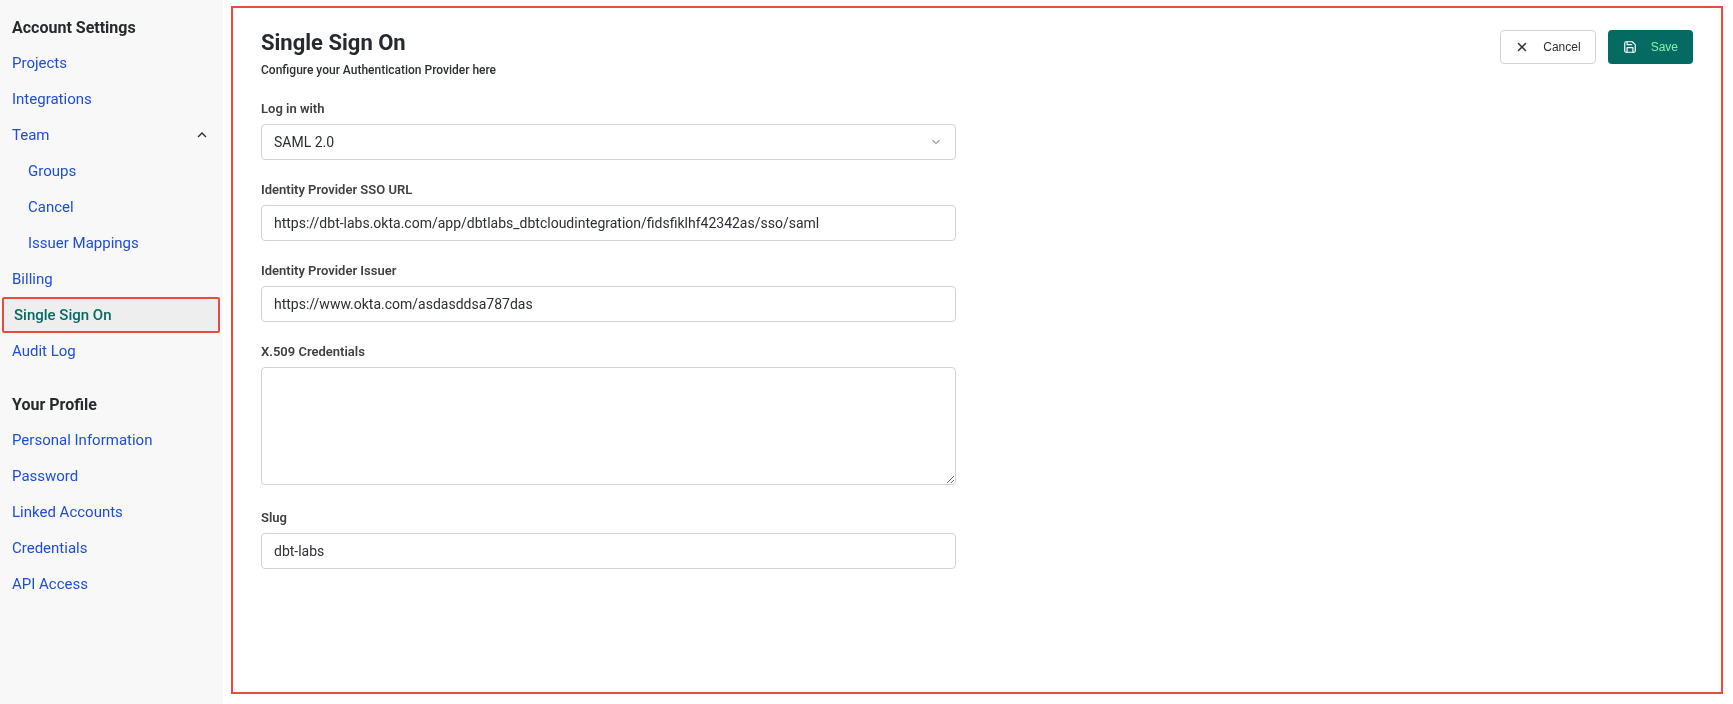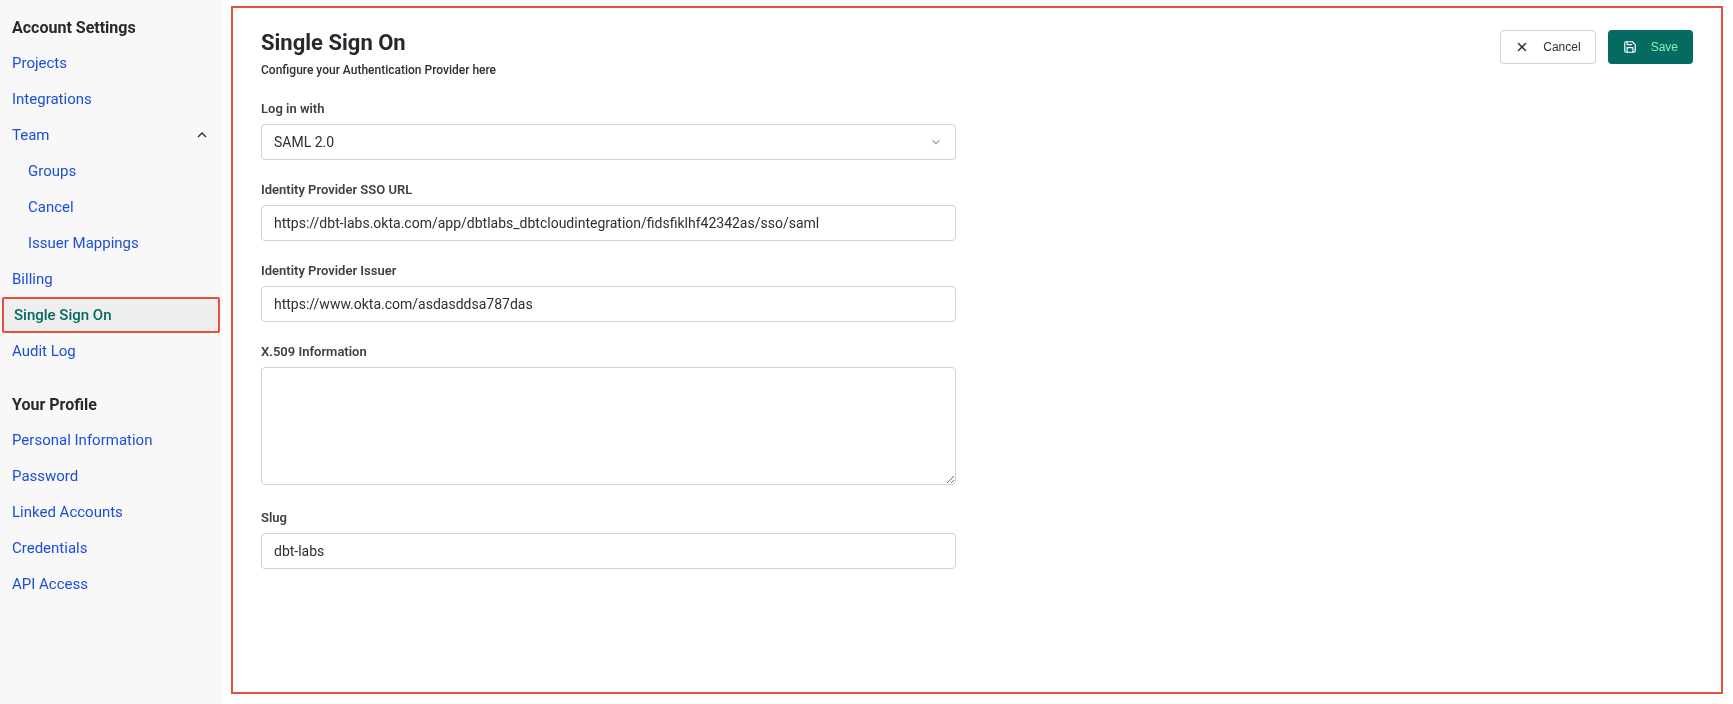--- a/index.html
+++ b/index.html
@@ -241,21 +241,21 @@
         <label class="form-label">Identity Provider SSO URL</label>
         <input type="text" class="form-control" value="https://dbt-labs.okta.com/app/dbtlabs_dbtcloudintegration/fidsfiklhf42342as/sso/saml" style="">
       </div>
 
       <div class="form-group">
         <label class="form-label">Identity Provider Issuer</label>
         <input type="text" class="form-control" value="https://www.okta.com/asdasddsa787das" style="">
       </div>
 
       <div class="form-group">
-        <label class="form-label">X.509 Information</label>
+        <label class="form-label">X.509 Credentials</label>
         <textarea class="form-textarea" style=""></textarea>
       </div>
 
       <div class="form-group">
         <label class="form-label">Slug</label>
         <input type="text" class="form-control" value="dbt-labs" style="">
       </div>
 
     </div>
 

